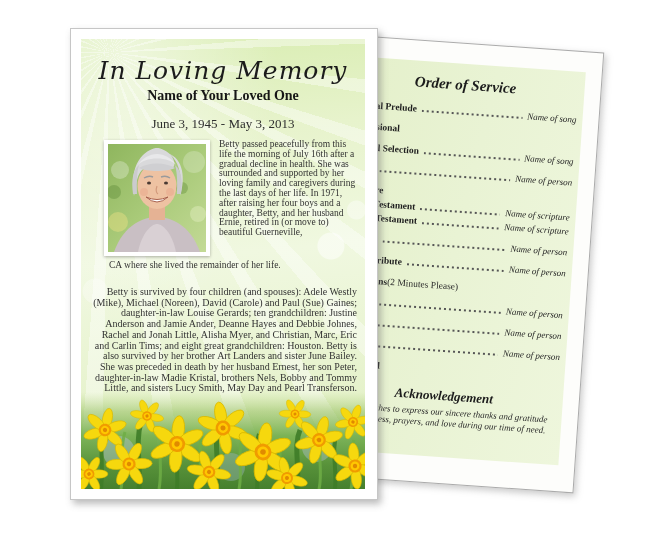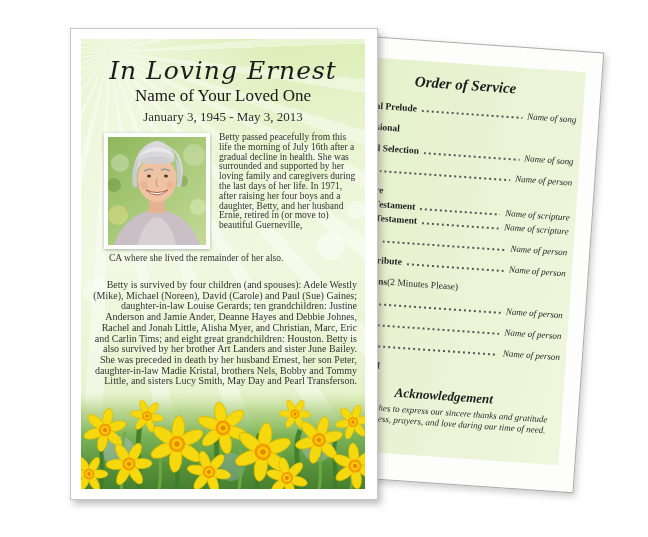--- a/index.html
+++ b/index.html
@@ -56,21 +56,21 @@
       radial-gradient(circle at 5% 56%, rgba(255,255,255,.3) 0 12px, rgba(255,255,255,0) 13px),
       repeating-conic-gradient(from 115deg at 10% 3%, rgba(255,255,255,.4) 0deg 3deg, rgba(255,255,255,0) 3deg 11deg),
       radial-gradient(ellipse at 15% 4%, rgba(255,255,255,.55) 0%, rgba(255,255,255,0) 45%),
       linear-gradient(175deg,#d9edb2 0%,#e7f3cc 22%,#f0f8e0 48%,#e9f4d2 70%,#ddeebc 100%);
   }
   .front-title{
     margin:16px 4px 0 4px;text-align:center;
     font-family:"DejaVu Serif", serif;font-style:italic;
     font-size:25px;line-height:32px;letter-spacing:1px;color:#1b1b1b;
   }
-  .loved-name{margin:2px 0 7px 0;text-align:center;font-weight:normal;font-size:17px;line-height:14px;color:#161616;}
+  .loved-name{margin:2px 0 14px 0;text-align:center;font-weight:bold;font-size:14px;line-height:14px;color:#161616;}
   .loved-dates{margin:0;text-align:center;font-size:13px;line-height:14px;color:#2e2e2e;}
   .bio-wrap{margin:9px 6px 8px 23px;}
   .photo{
     float:left;width:98px;height:108px;margin:0 9px 4px 0;
     border:4px solid #ffffff;box-shadow:0 1px 3px rgba(0,0,0,.3);background:#9bbf6a;
   }
   .bio-p1{font-size:9.5px;line-height:9.8px;color:#333;text-align:left;}
   .bio-tail{clear:left;margin:2px 0 0 5px;font-size:9.5px;line-height:10px;color:#333;}
   .bio-p2{margin:17px 8px 0 10px;font-size:10px;line-height:10.7px;color:#333;text-align:right;}
   .daffodils{position:absolute;left:0;right:0;bottom:0;height:97px;}
@@ -180,23 +180,23 @@
   </div>
 </div>
       <div class="ack-title">Acknowledgement</div>
       <div class="ack-text">The family wishes to express our sincere thanks and gratitude for your kindness, prayers, and love during our time of need.</div>
     </div>
   </div>
 
   <div class="front-page">
     <div class="front-green">
 
-      <div class="front-title">In Loving Ernest</div>
+      <div class="front-title">In Loving Memory</div>
       <div class="loved-name">Name of Your Loved One</div>
-      <div class="loved-dates">January 3, 1945 - May 3, 2013</div>
+      <div class="loved-dates">June 3, 1945 - May 3, 2013</div>
 
       <div class="bio-wrap">
         <div class="photo">
           <svg viewBox="0 0 98 108" xmlns="http://www.w3.org/2000/svg">
             <defs>
               <linearGradient id="pbg" x1="0" y1="0" x2="1" y2="1">
                 <stop offset="0" stop-color="#8fb65e"></stop>
                   <stop offset=".5" stop-color="#a9ca79"></stop>
                   <stop offset="1" stop-color="#c3da96"></stop>
               </linearGradient>
@@ -228,21 +228,21 @@
             <ellipse cx="41" cy="39" rx="2" ry="1.6" fill="#4a3a33"></ellipse>
             <ellipse cx="58" cy="39" rx="2" ry="1.6" fill="#4a3a33"></ellipse>
 
             <path d="M49,42 q-2,6 1,8" stroke="#d29a7c" stroke-width="1.2" fill="none"></path>
             <path d="M38,53 q11,10 22,0 q-11,5 -22,0" fill="#ffffff" stroke="#a8604c" stroke-width="1"></path>
             <circle cx="36" cy="48" r="4" fill="#e59a80" opacity=".35"></circle>
             <circle cx="62" cy="48" r="4" fill="#e59a80" opacity=".35"></circle>
           </svg>
         </div>
         <div class="bio-p1">Betty passed peacefully from this life the morning of July 16th after a gradual decline in health. She was surrounded and supported by her loving family and caregivers during the last days of her life.  In 1971, after raising her four boys and a daughter, Betty, and her husband Ernie, retired in (or move to) beautiful Guerneville,</div>
-        <div class="bio-tail">CA where she lived the remainder of her also.</div>
+        <div class="bio-tail">CA where she lived the remainder of her life.</div>
       </div>
 
       <div class="bio-p2">Betty is survived by four children (and spouses): Adele Westly (Mike), Michael (Noreen), David (Carole) and Paul (Sue) Gaines;  daughter-in-law Louise Gerards;  ten grandchildren: Justine Anderson and Jamie Ander, Deanne Hayes and Debbie Johnes, Rachel and Jonah Little, Alisha Myer, and Christian, Marc, Eric and Carlin Tims;  and eight great grandchildren: Houston.  Betty is also survived by her brother Art Landers and sister June Bailey.  She was preceded in death by her husband Ernest, her son Peter, daughter-in-law Madie Kristal, brothers Nels, Bobby and Tommy Little, and sisters Lucy Smith, May Day and Pearl Transferson.</div>
 
       <div class="daffodils">
         <svg viewBox="0 0 284 97" preserveAspectRatio="none" xmlns="http://www.w3.org/2000/svg">
           <defs>
             <linearGradient id="dgr" x1="0" y1="0" x2="0" y2="1">
               <stop offset="0" stop-color="#aacb6e" stop-opacity="0"></stop>
               <stop offset=".2" stop-color="#8cb955" stop-opacity=".5"></stop>

